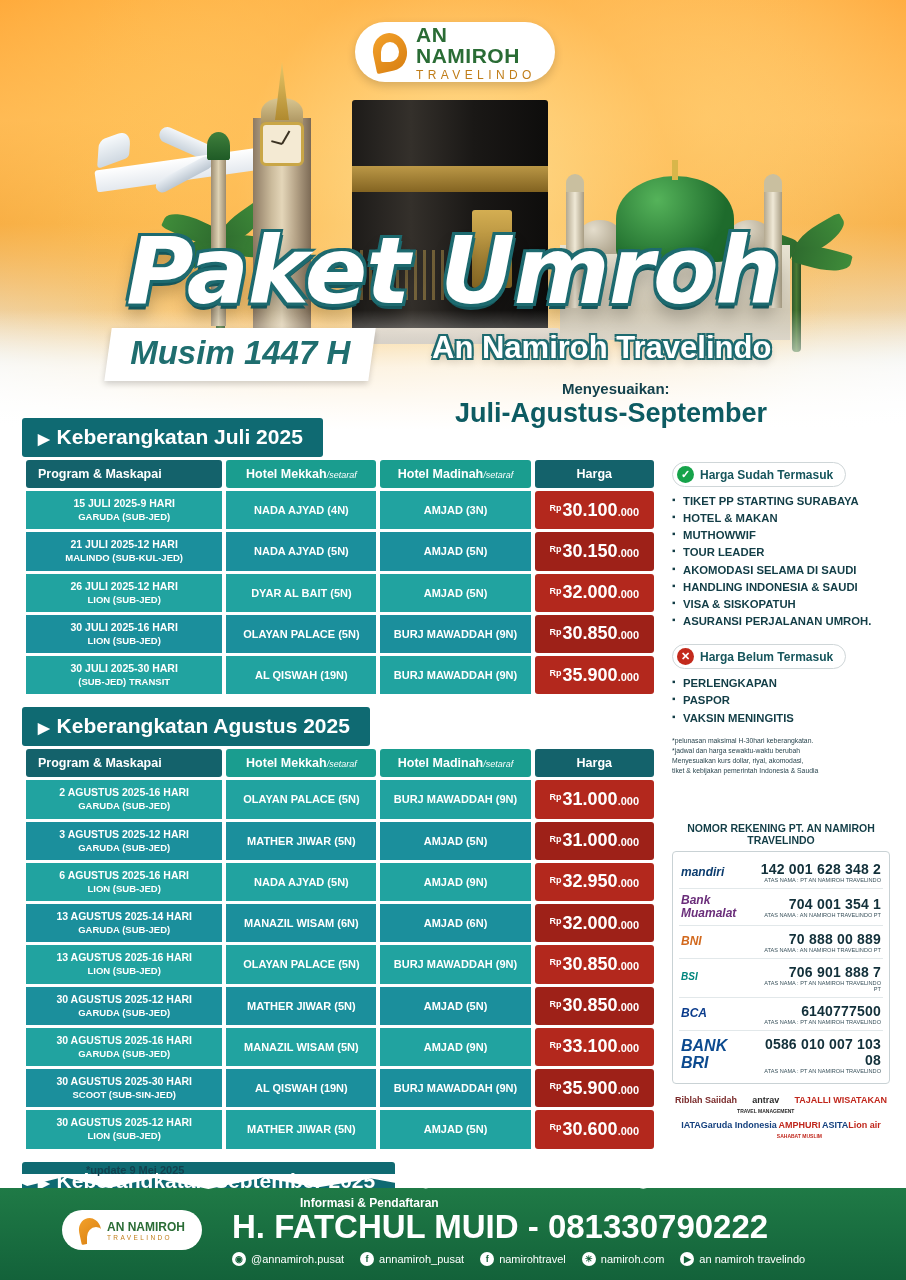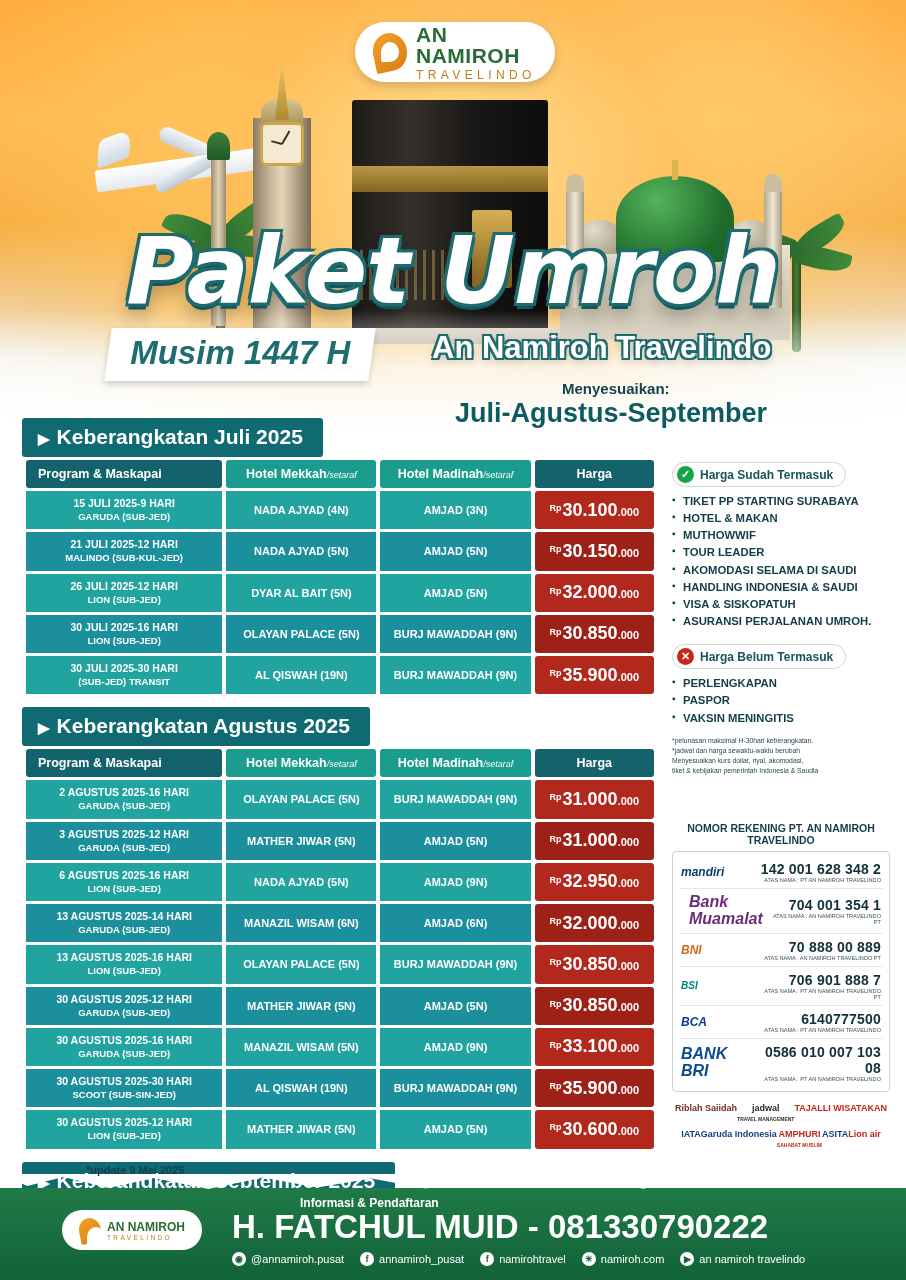--- a/index.html
+++ b/index.html
@@ -169,21 +169,21 @@
   .inc-list li { font-size: 11.3px; font-weight: bold; color: #123d46; line-height: 1.52; padding-left: 11px; position: relative; }
   .inc-list li:before { content: "\25AA"; position: absolute; left: 0; top: -1px; color: #123d46; font-size: 10px; }
   .fineprint { font-size: 6.8px; color: #2b4750; line-height: 1.5; margin-top: 9px; }
 
   .rek-title { font-size: 10.5px; font-weight: bold; color: #123d46; text-align: center; margin-bottom: 5px; }
   .rek-box { border: 1px solid #c9d2d5; border-radius: 4px; padding: 4px 6px; }
   .rek-row { display: flex; align-items: center; justify-content: space-between; border-bottom: 1px solid #e2e8ea; padding: 5px 2px; }
   .rek-row:last-child { border-bottom: none; }
   .bank-name { font-size: 12px; font-weight: bold; font-style: italic; color: #0b4a80; width: 78px; line-height: 1.05; }
   .bank-mandiri { color: #0b3c6e; }
-  .bank-muamalat { color: #6a2d7a; font-size: 16px; margin-left: 8px; }
+  .bank-muamalat { color: #6a2d7a; font-size: 12px; }
   .bank-bni { color: #d2691e; }
   .bank-bsi { color: #00857d; font-size: 10px; }
   .bank-bca { color: #0b3c8c; }
   .bank-bri { color: #0b4a8f; font-size: 16px; }
   .rek-right { text-align: right; }
   .rek-num { font-size: 14px; font-weight: bold; color: #12303a; letter-spacing: .2px; }
   .rek-an { font-size: 5.6px; color: #3a525c; }
 
   .partners { display: flex; flex-wrap: wrap; gap: 6px 0; justify-content: center; margin-top: 12px; }
   .plogo { font-size: 9px; font-weight: bold; color: #7a2b2b; text-align: center; line-height: 1.1; }
@@ -543,21 +543,21 @@
           <div class="rek-num">0586 010 007 103 08</div>
           <div class="rek-an">ATAS NAMA : PT AN NAMIROH TRAVELINDO</div>
         </div>
       </div>
     </div>
 
     <div class="partners">
       <div class="plogo">
           <span class="pname">Riblah Saiidah</span>
         </div>
-      <div class="plogo dark"><span class="pname">jadwal</span><span style="font-size:5px">TRAVEL MANAGEMENT</span></div>
+      <div class="plogo dark"><span class="pname">antrav</span><span style="font-size:5px">TRAVEL MANAGEMENT</span></div>
       <div class="plogo red">
           <span class="pname">TAJALLI WISATA</span>
         </div>
       <div class="plogo red">
           <span class="pname">KAN</span>
         </div>
       <div class="plogo blue">
           <span class="pname">IATA</span>
         </div>
       <div class="plogo blue">

